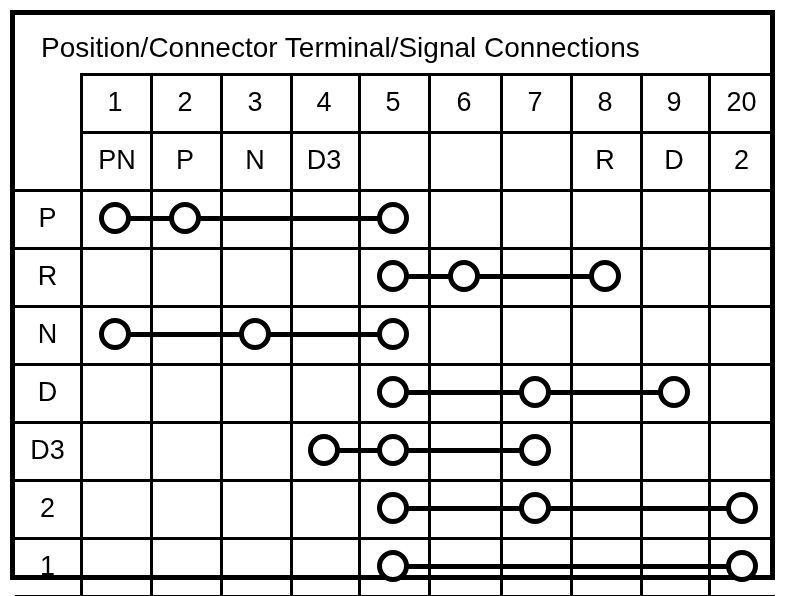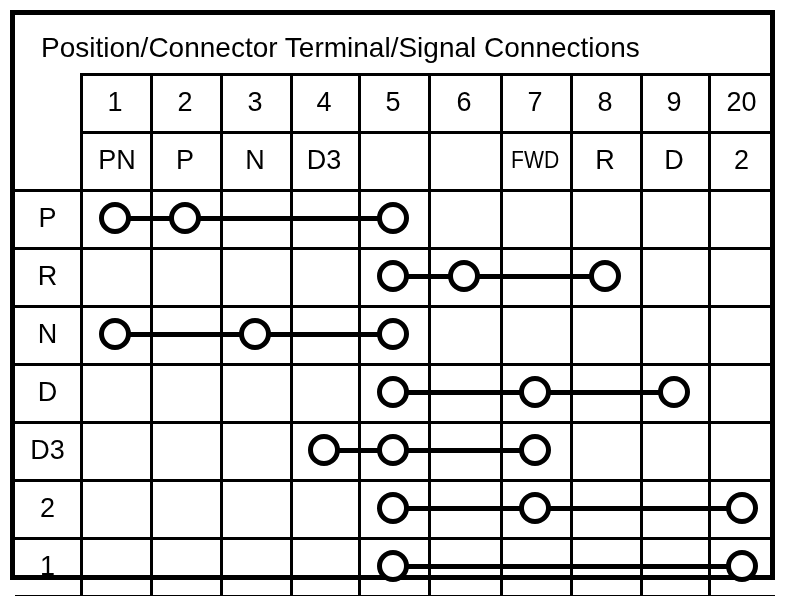--- a/index.html
+++ b/index.html
@@ -169,23 +169,20 @@
           <span class="cell-text">D3</span>
         </div>
         <div class="cell" style="left: 343px; top: 58px; width: 70px; height: 58px;">
           <span class="cell-text">5</span>
         </div>
         <div class="cell" style="left: 413px; top: 58px; width: 72px; height: 58px;">
           <span class="cell-text">6</span>
         </div>
         <div class="cell" style="left: 485px; top: 58px; width: 70px; height: 58px;">
           <span class="cell-text">7</span>
-        </div>
-        <div class="cell" style="left: 485px; top: 116px; width: 70px; height: 58px;">
-          <span class="cell-text narrow">FWD</span>
         </div>
         <div class="cell" style="left: 555px; top: 58px; width: 70px; height: 58px;">
           <span class="cell-text">8</span>
         </div>
         <div class="cell" style="left: 555px; top: 116px; width: 70px; height: 58px;">
           <span class="cell-text">R</span>
         </div>
         <div class="cell" style="left: 625px; top: 58px; width: 68px; height: 58px;">
           <span class="cell-text">9</span>
         </div>

